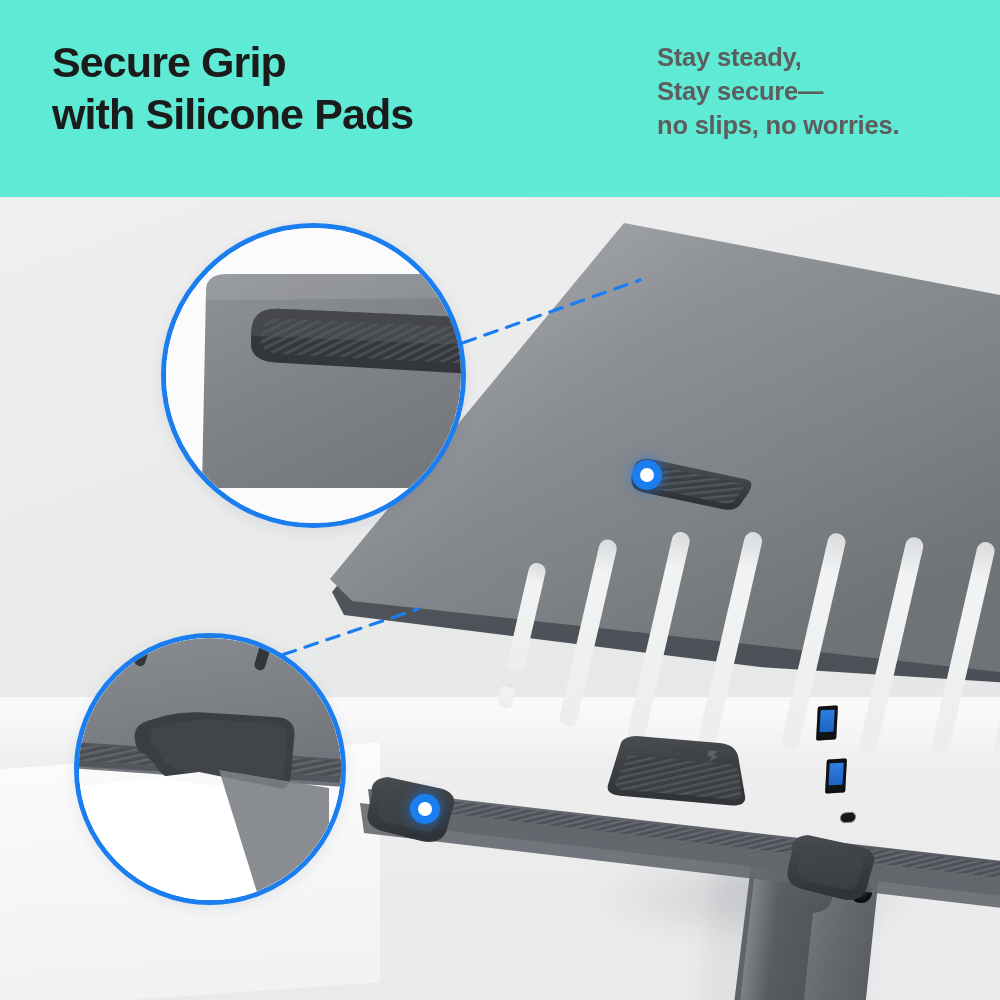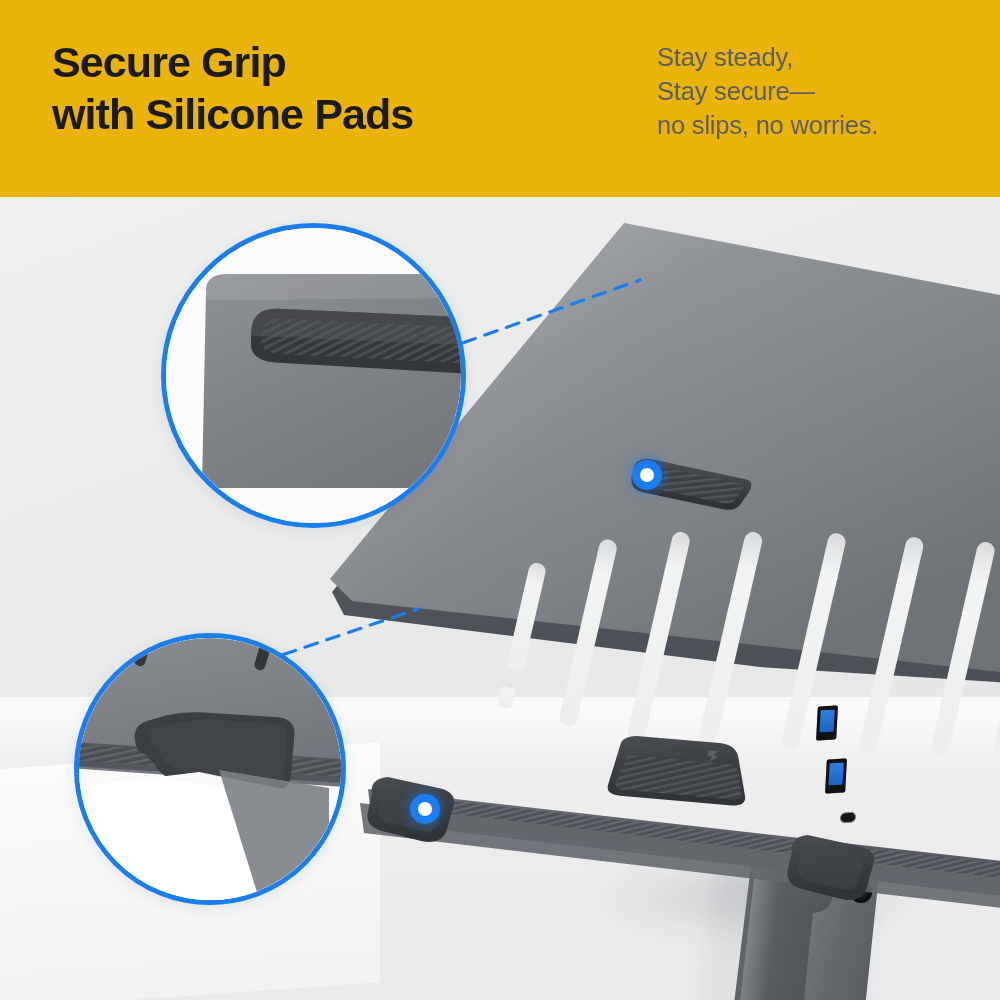--- a/index.html
+++ b/index.html
@@ -12,30 +12,30 @@
   #stage {
     position:relative;
     width:1000px; height:1000px;
     background:#ffffff;
     overflow:hidden;
   }
 
   
   .header {
     position:absolute; left:0; top:0; width:1000px; height:197px;
-    background:#eab308; z-index:40;
+    background:#5eead4; z-index:40;
   }
   .headline {
     position:absolute; left:52px; top:36px;
     font-size:43px; font-weight:700; line-height:1.22;
     color:#1b1b1b; letter-spacing:-0.9px; white-space:pre-line;
   }
   .subcopy {
     position:absolute; left:657px; top:41px;
-    font-size:25.5px; font-weight:400; line-height:1.33;
+    font-size:25.5px; font-weight:700; line-height:1.33;
     color:#5d5d5d; letter-spacing:-0.2px; white-space:pre-line;
   }
 
   
   .photo {
     position:absolute; left:0; top:197px; width:1000px; height:803px;
     overflow:hidden;
     background:
       radial-gradient(120% 90% at 18% 8%, #f3f3f4 0%, #eceded 42%, #e7e8e9 100%);
   }

